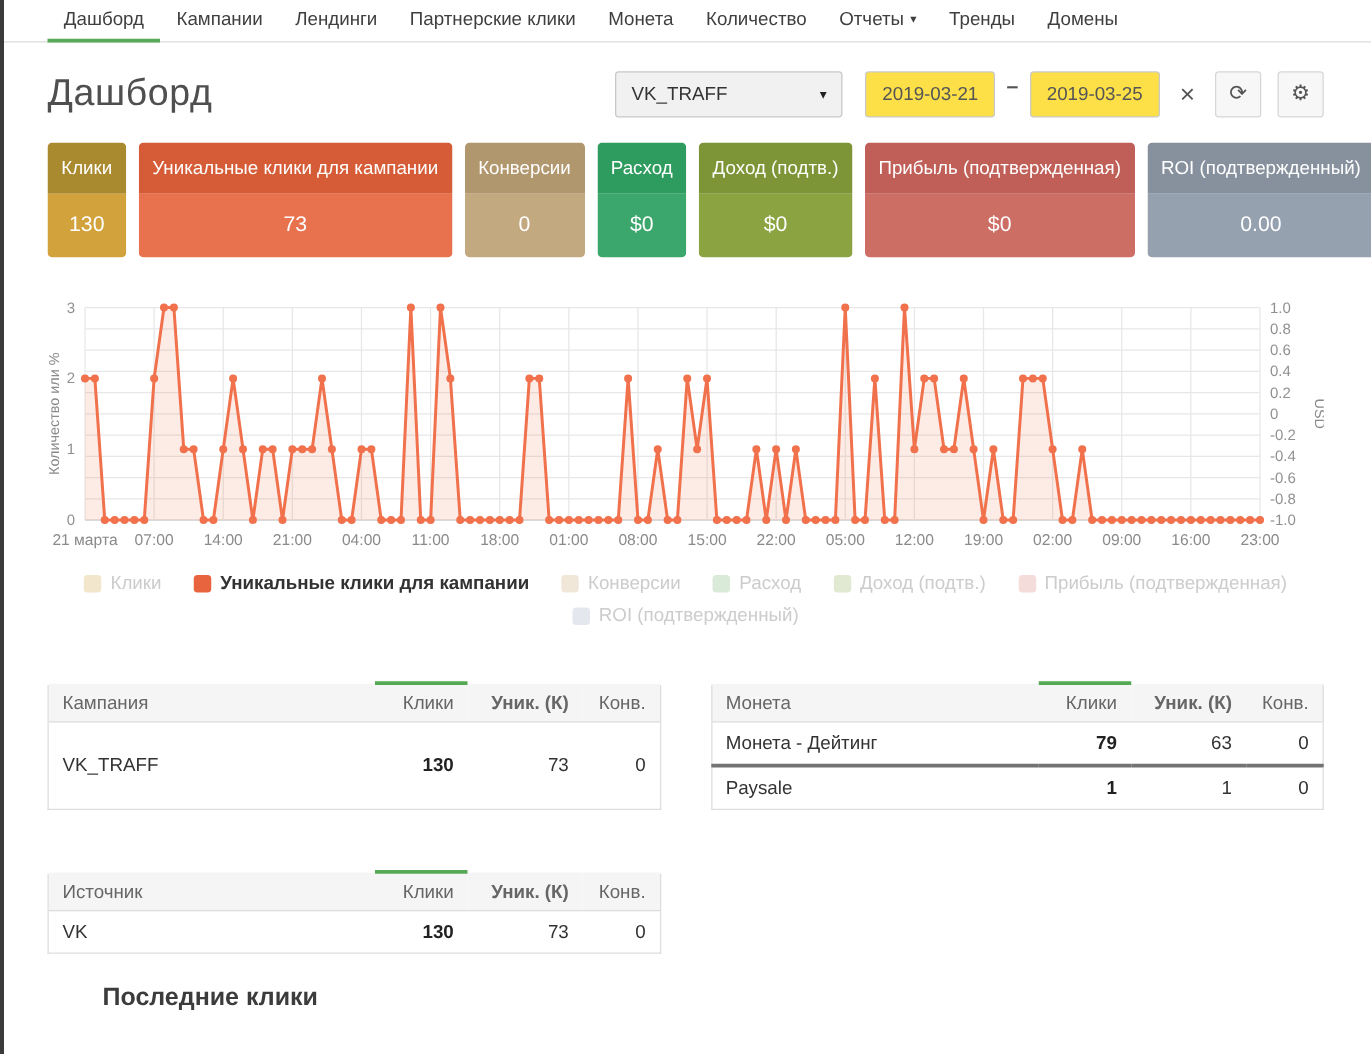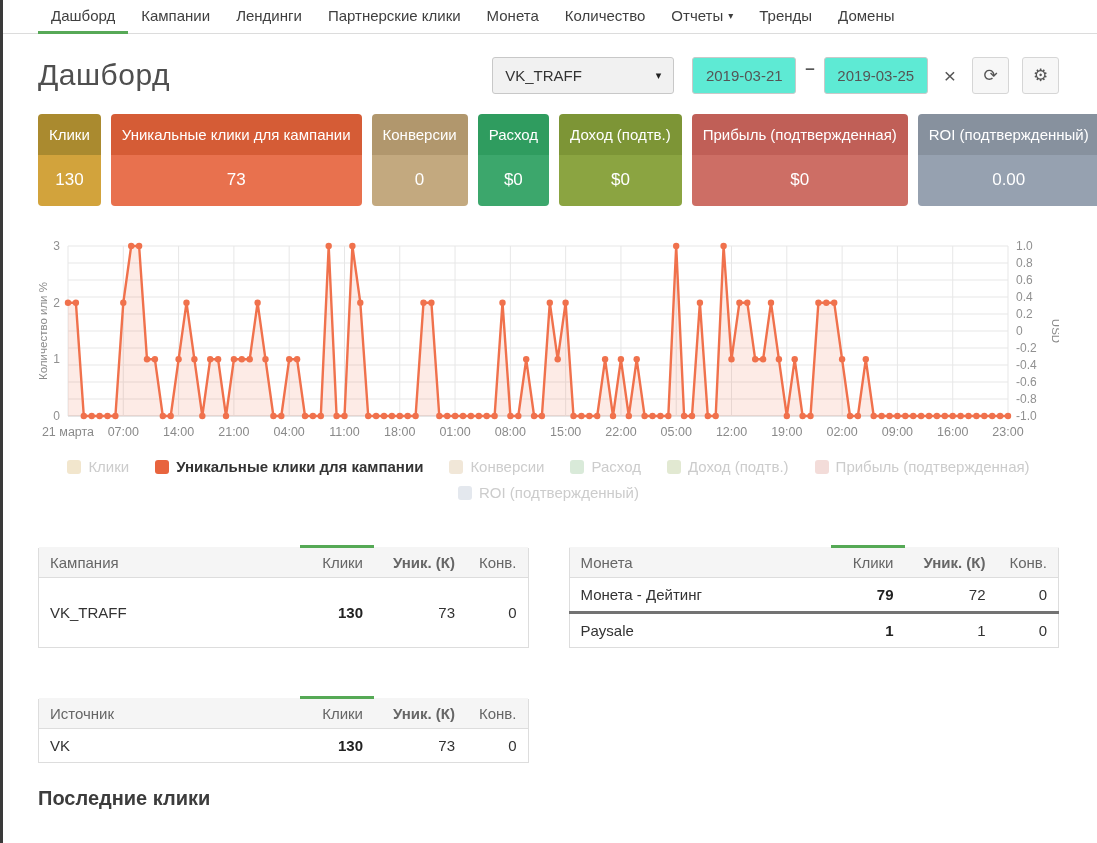--- a/index.html
+++ b/index.html
@@ -19,21 +19,21 @@
 
   
   .header-row { display:flex; align-items:center; justify-content:space-between; margin-top:18px; height:46px; }
   h1 { font-size:30px; font-weight:400; color:#4f4f4f; letter-spacing:.5px; }
   .controls { display:flex; align-items:center; }
   .select { width:182px; height:37px; background:#f1f1f1; border:1px solid #c8c8c8; border-radius:3px;
             display:flex; align-items:center; justify-content:space-between; padding:0 12px; font-size:15px;
             color:#333; cursor:pointer; }
   .select .caret { font-size:11px; color:#222; }
   .date { width:104px; height:37px; border:1px solid #c9c9c9; border-radius:3px; text-align:center;
-          font-size:15px; color:#555; font-family:inherit; background:#5eead4; }
+          font-size:15px; color:#555; font-family:inherit; background:#fde047; }
   .date:first-of-type { margin-left:18px; }
   .dash { margin:0 9px; font-size:17px; font-weight:bold; color:#555; position:relative; top:-6px; }
   .clear { margin-left:16px; font-size:21px; color:#555; cursor:pointer; line-height:1; }
   .iconbtn { width:37px; height:37px; margin-left:16px; background:#f7f7f7; border:1px solid #d6d6d6;
              border-radius:3px; font-size:17px; color:#555; cursor:pointer; display:flex;
              align-items:center; justify-content:center; font-family:inherit; }
   .iconbtn + .iconbtn { margin-left:13px; }
 
   
   .cards { display:flex; gap:10px; margin-top:16px; }
@@ -60,21 +60,21 @@
              border-top:3px solid transparent; border-bottom:1px solid #ddd; white-space:nowrap; }
   thead th.num { text-align:right; }
   thead th.sorted { border-top-color:#55a955; }
   tbody td { padding:8px 11px; border-top:3px solid #737373; color:#333; }
   tbody tr:first-child td { border-top:none; }
   td.num { text-align:right; }
   td.strong { font-weight:700; color:#222; }
   td.empty { text-align:center; padding:13px 10px; color:#444; }
   th.w-clicks { width:74px; } th.w-uniq { width:92px;font-weight:bold; } th.w-conv { width:62px; }
 
-  .bottom-heading { margin-top:24px; font-size:20px; font-weight:700; color:#3c3c3c; }
+  .bottom-heading { margin-top:24px; font-size:20px; font-weight:700; color:#3c3c3c;margin-left:44px; }
 </style>
 </head>
 <body>
 
 <div class="left-edge"></div>
 
 <nav id="topnav">
     <div class="nav-item active">
       <span>Дашборд</span>
     </div>
@@ -409,21 +409,21 @@
             <th>Монета</th>
             <th class="num w-clicks sorted">Клики</th>
             <th class="num w-uniq">Уник. (К)</th>
             <th class="num w-conv">Конв.</th>
           </tr>
         </thead>
         <tbody>
           <tr>
             <td>Монета - Дейтинг</td>
             <td class="num strong">79</td>
-            <td class="num">72</td>
+            <td class="num">63</td>
             <td class="num">0</td>
           </tr>
           <tr>
             <td>Paysale</td>
             <td class="num strong">1</td>
             <td class="num">1</td>
             <td class="num">0</td>
           </tr>
         </tbody>
       </table>

